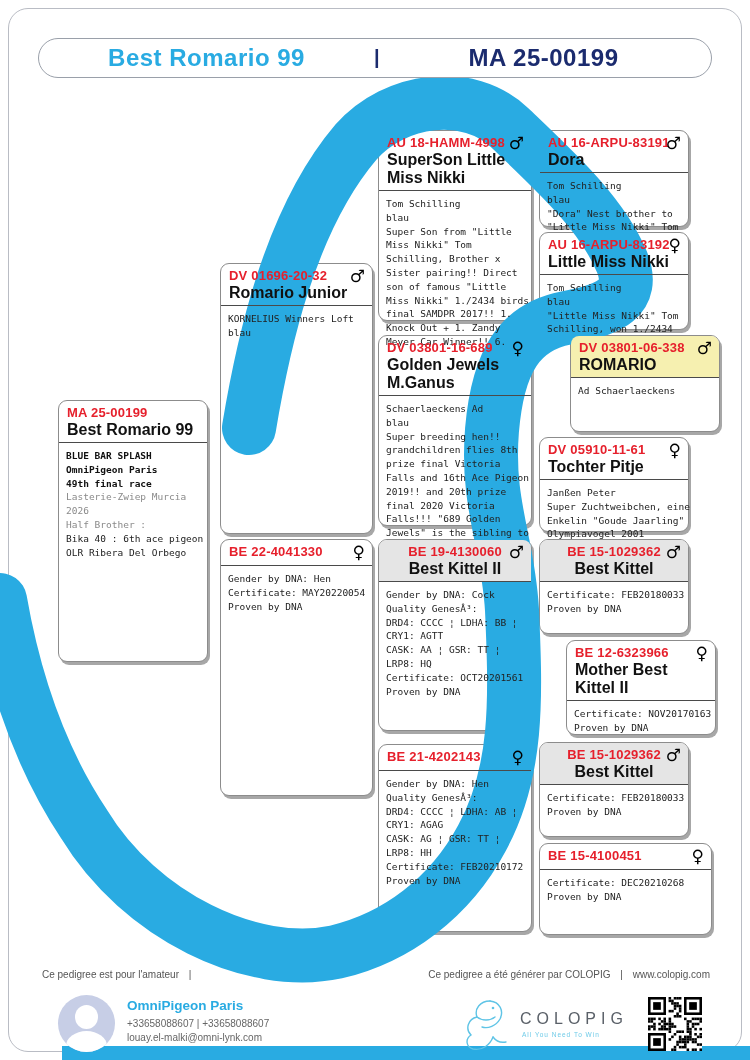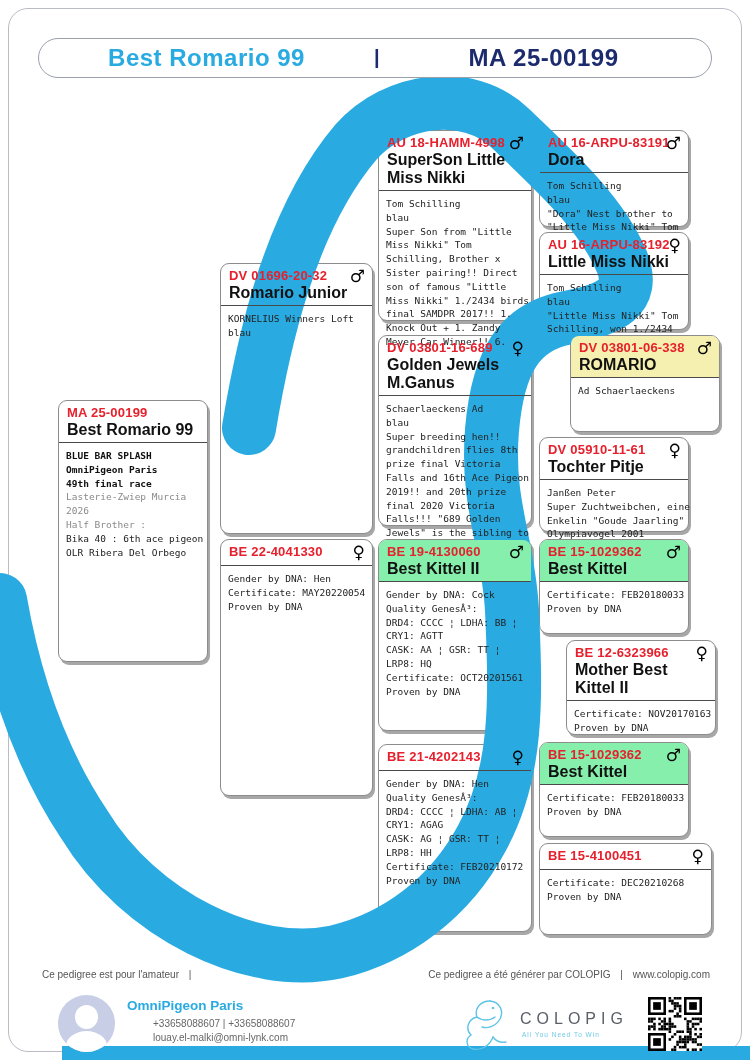--- a/index.html
+++ b/index.html
@@ -24,41 +24,41 @@
   
   .box { position:absolute; background:#fff; border:1px solid #8c8c8c; border-radius:9px;
          box-shadow:2px 3px 0 rgba(60,60,60,0.45); }
   .box .hdr { position:relative; z-index:10; padding:4px 8px 3px 8px; border-bottom:1px solid #4a4a4a;
               border-radius:8px 8px 0 0; min-height:26px; }
   .hdr .ring { display:block; font-size:13px; font-weight:bold; color:#e6202c; letter-spacing:.2px; }
   .hdr .bname { display:block; font-size:16px; font-weight:bold; color:#111; margin-top:1px; }
   .hdr .sex { position:absolute; right:7px; top:4px; font-family:"DejaVu Sans", sans-serif;
               font-size:17px; font-weight:bold; color:#000; line-height:1; z-index:11;}
   .hdr.bg-yellow { background:#f6f0b0; }
-  .hdr.bg-green  { background:#86efac; }
+  .hdr.bg-green  { background:#e5e5e5;text-align:center; }
   .box .body { position:relative; z-index:10; padding:6px 6px 4px 7px;
                font-family:"DejaVu Sans Mono", monospace; font-size:9.5px; line-height:13.8px; color:#222; }
   .body .ln { white-space:pre; }
   .body .ln.b { font-weight:bold; color:#111; }
   .body .ln.m { color:#8a8a8a; }
 
   
   .footline { position:absolute; top:969px; font-size:10px; color:#555; z-index:10; }
   .footline .sep { margin:0 7px; color:#555; }
   #foot-left { left:42px; }
   #foot-right { right:40px;text-align:center; }
   #foot-right .url { color:#555; }
 
   .contact { position:absolute; left:58px; top:995px; display:flex; z-index:10; }
   .avatar { width:57px; height:57px; border-radius:50%; background:#c7cee6; position:relative; overflow:hidden; }
   .avatar .head { position:absolute; left:17px; top:10px; width:23px; height:24px; border-radius:50%; background:#fff; }
   .avatar .shoulders { position:absolute; left:8px; top:36px; width:41px; height:30px; border-radius:50% 50% 0 0; background:#fff; }
   .contact .cinfo { margin-left:12px; padding-top:3px; }
   .cinfo .cname { font-size:13.5px; font-weight:bold; color:#29ABE2; margin-bottom:4px; }
-  .cinfo .cphones, .cinfo .cemail { font-size:10px; color:#666; line-height:14px;margin-left:26px; }
+  .cinfo .cphones, .cinfo .cemail { font-size:10px; color:#666; line-height:14px; }
 
   .brand { position:absolute; left:460px; top:997px; display:flex; align-items:center; z-index:10; }
   .brand .bird { width:52px; height:54px; }
   .brand .btxt { margin-left:8px; }
   .brand .bword { font-size:16px; letter-spacing:5px; color:#5a6068; font-weight:normal; }
   .brand .btag { font-size:6.5px; color:#6fcbe8; letter-spacing:1px; margin-top:3px; margin-left:2px; }
 
   .qr { position:absolute; left:648px; top:997px; width:54px; height:54px; z-index:10; }
 
   .bottombar { position:absolute; left:62px; top:1046px; width:688px; height:14px; background:#29ABE2; z-index:6; }

